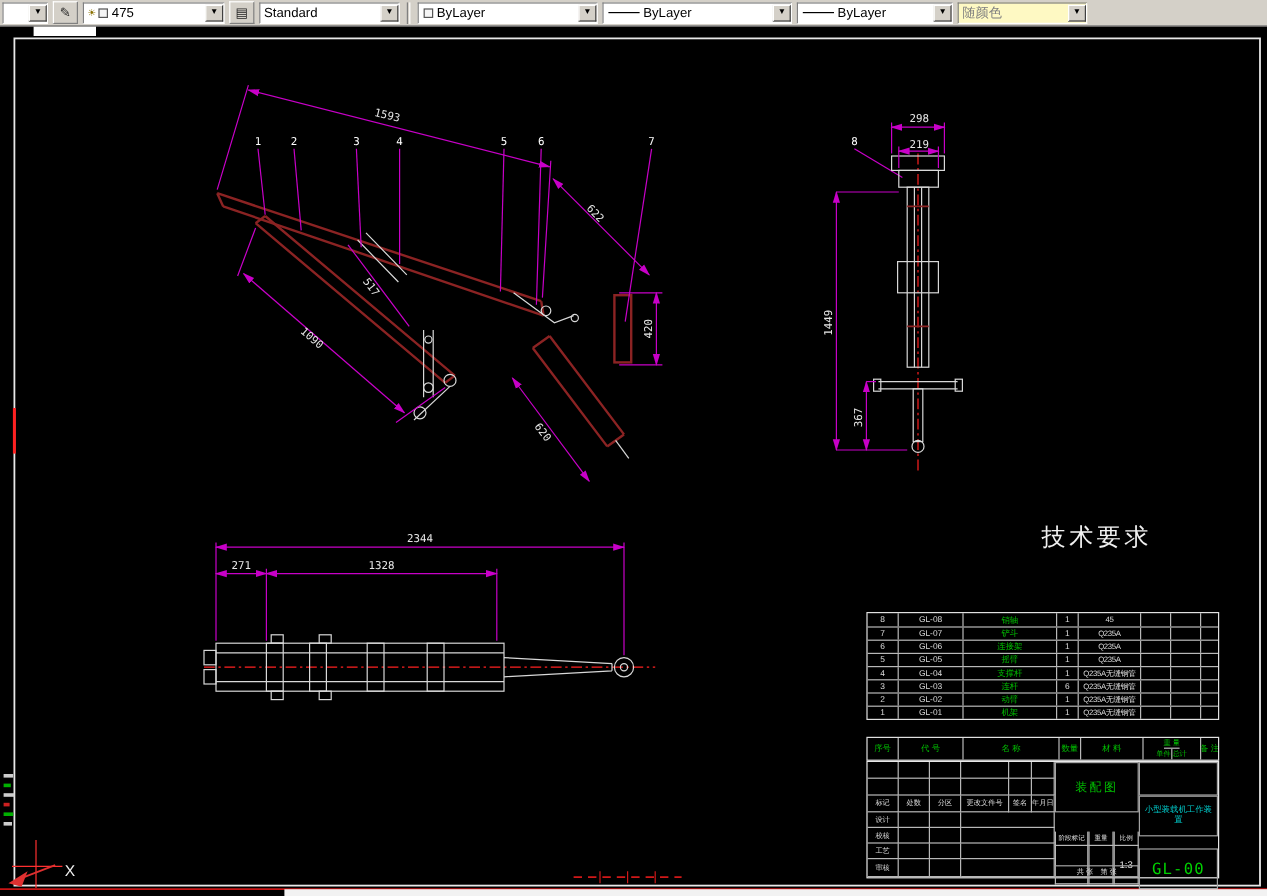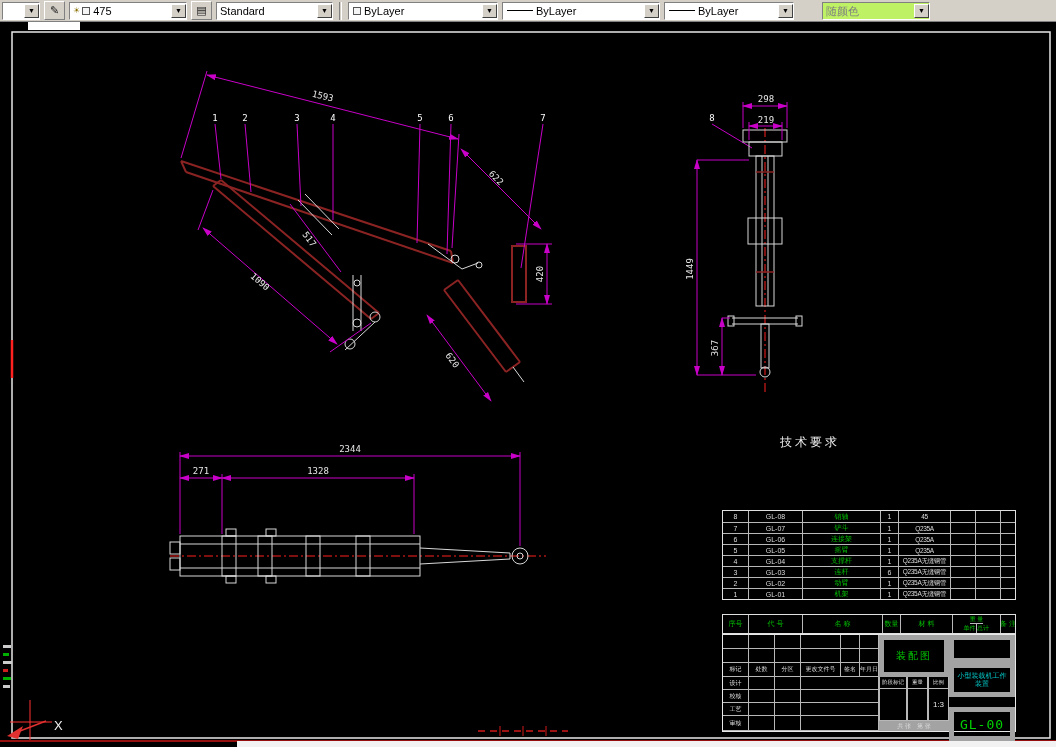--- a/index.html
+++ b/index.html
@@ -11,21 +11,21 @@
   
   .toolbar {
     position:absolute; top:0; left:0; width:1056px; height:22px;
     background:#d4d0c8; border-bottom:1px solid #808080;
     display:flex; align-items:center; gap:4px; padding:1px 2px; z-index:10;
   }
   .combo {
     height:18px; background:#fff; display:flex; align-items:center;
     border:1px solid; border-color:#808080 #fff #fff #808080;
   }
-  .combo.disabled { background:#bef264;margin-left:24px; }
+  .combo.disabled { background:#fef9c3; }
   .combo.disabled .combo-field { color:#808080; }
   .combo-field {
     flex:1; font-size:11px; color:#000; padding:0 3px;
     white-space:nowrap; overflow:hidden; line-height:16px;
   }
   .combo-arrow {
     width:15px; height:14px; background:#d4d0c8; flex:0 0 15px;
     border:1px solid; border-color:#fff #404040 #404040 #fff;
     font-size:7px; color:#000; display:flex; align-items:center; justify-content:center;
   }
@@ -40,21 +40,21 @@
   .li-glyph { font-size:8px; color:#8a7000; line-height:8px; font-family:"DejaVu Sans",sans-serif; }
   .line-sample { width:26px; border-top:1px solid #000; margin-left:4px; }
   
   .canvas { position:absolute; left:0; top:22px; width:1056px; height:725px; z-index:1; }
   .whitebox { position:absolute; left:28px; top:22px; width:52px; height:8px; background:#fff; z-index:6; }
   .bottom-strip { position:absolute; left:237px; top:741px; width:819px; height:6px; background:#f2f2f2; z-index:6; }
   .edge-marks { position:absolute; left:3px; top:645px; z-index:6; }
   .edge-marks div { height:3px; margin-bottom:5px; }
   
   .techreq { position:absolute; left:780px; top:434px; width:268px; color:#e8e8e8; z-index:5; }
-  .techreq .tr-title { font-size:12px; letter-spacing:3px; text-align:left; color:#f0f0f0; }
+  .techreq .tr-title { font-size:20px; letter-spacing:3px; text-align:center; color:#f0f0f0; }
   .techreq .tr-line { font-size:9px; margin-top:3px; color:#dcdcdc; }
   
   .bom { position:absolute; left:722px; top:510px; width:294px; border:1px solid #e0e0e0; z-index:5; }
   .bom-row { display:grid; grid-template-columns:26px 54px 78px 18px 52px 25px 25px 14px; height:11px; }
   .bom-row + .bom-row { border-top:1px solid #b8b8b8; }
   .bc {
     border-right:1px solid #b8b8b8; font-size:7px; color:#ddd;
     display:flex; align-items:center; justify-content:center;
     overflow:hidden; white-space:nowrap;
   }
@@ -71,32 +71,32 @@
     display:flex; align-items:center; justify-content:center; white-space:nowrap; overflow:hidden;
   }
   .bh:last-child { border-right:none; }
   .bh-weight { display:flex; flex-direction:column; padding:0; }
   .bh-weight .w-top { height:9px; border-bottom:1px solid #b8b8b8; display:flex; align-items:center; justify-content:center; font-size:6px; }
   .bh-weight .w-bot { flex:1; display:grid; grid-template-columns:1fr 1fr; }
   .bh-weight .w-bot span { display:flex; align-items:center; justify-content:center; font-size:6px; }
   .bh-weight .w-bot span:first-child { border-right:1px solid #b8b8b8; }
   
   .tblock { position:absolute; left:722px; top:634px; width:294px; height:98px; border:1px solid #e8e8e8; z-index:5; }
-  .tbc { position:absolute; border:5px solid #a3a3a3; color:#ddd; }
+  .tbc { position:absolute; border:1px solid #a3a3a3; color:#ddd; }
   .rev-grid { left:0; top:0; width:156px; height:42px; display:grid;
     grid-template-columns:26px 26px 26px 40px 19px 19px; grid-template-rows:14px 14px 14px; border:none; }
   .rev-grid span { border-right:1px solid #b8b8b8; border-bottom:1px solid #b8b8b8;
     font-size:6px; display:flex; align-items:center; justify-content:center; overflow:hidden; white-space:nowrap; color:#ddd; }
   .sig-grid { left:0; top:42px; width:156px; height:54px; display:grid;
     grid-template-columns:26px 26px 26px 78px; grid-template-rows:13px 13px 13px 15px; border:none; }
   .sig-grid span { border-right:1px solid #b8b8b8; border-bottom:1px solid #b8b8b8;
     font-size:6px; display:flex; align-items:center; justify-content:center; color:#ddd; }
   .type-cell { left:156px; top:0; width:70px; height:42px; display:flex; align-items:center; justify-content:center;
     color:#00c000; font-size:10px; letter-spacing:2px; }
-  .stage-grid { left:156px; top:42px; width:70px; height:44px; border:none; }
+  .stage-grid { left:156px; top:58px; width:70px; height:44px; border:none; }
   .stage-row1 { display:grid; grid-template-columns:28px 21px 21px; height:12px; }
   .stage-row1 span { border:1px solid #b8b8b8; border-top:none; font-size:5.5px; display:flex; align-items:center; justify-content:center; overflow:hidden; white-space:nowrap; }
   .stage-row2 { display:grid; grid-template-columns:28px 21px 21px; height:32px; }
   .stage-row2 span { border:1px solid #b8b8b8; border-top:none; font-size:8px; display:flex; align-items:center; justify-content:center; color:#e6e6e6; }
   .sheets-cell { left:156px; top:86px; width:70px; height:10px; font-size:6px; display:flex; align-items:center; justify-content:center; gap:6px; }
   .org-cell { left:226px; top:0; width:66px; height:28px; }
   .name-cell { left:226px; top:28px; width:66px; height:34px; display:flex; align-items:center; justify-content:center;
     text-align:center; color:#00c8c8; font-size:7px; line-height:1.2; padding:1px; }
   .no-cell { left:226px; top:72px; width:66px; height:34px; display:flex; align-items:center; justify-content:center;
     color:#00d000; font-size:13px; letter-spacing:1px; font-family:"DejaVu Sans Mono",monospace; }

